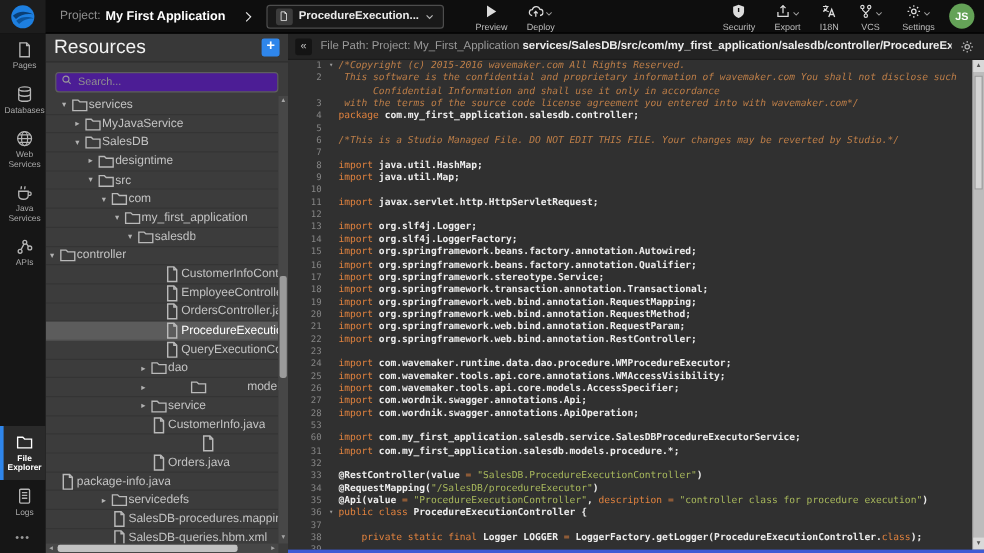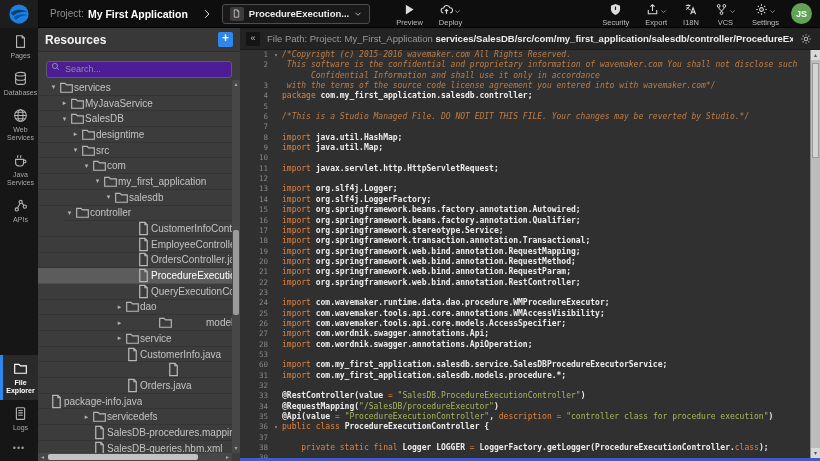--- a/index.html
+++ b/index.html
@@ -40,21 +40,21 @@
   .rail-item .icon{width:15px;height:15px;}
   .rail-item .lbl{font-size:7px;line-height:8px;text-align:center;margin-top:3px;color:#a9a9a9;}
   .rail-item.active{background:#2a2a2a;border-left-color:#2f86eb;color:#fff;}
   .rail-item.active .lbl{color:#fff;font-weight:bold;}
   .rail-spacer{flex:1;}
   .rail-dots{text-align:center;color:#9a9a9a;font-size:9px;letter-spacing:1px;padding:6px 0 8px;cursor:pointer;}
 
   
   .resources{position:absolute;left:38px;top:28px;bottom:0;width:202px;background:#3c3c3c;overflow:hidden;z-index:3;}
   .res-header{height:24px;display:flex;align-items:center;padding:0 7px;background:#383838;border-bottom:1px solid #2e2e2e;}
-  .res-title{flex:1;font-size:12px;font-weight:bold;color:#f2f2f2;}
+  .res-title{flex:1;font-size:16px;font-weight:normal;color:#f2f2f2;}
   .plus-btn{width:15px;height:15px;border-radius:2px;background:#2f86eb;color:#fff;font-size:12px;line-height:13px;
             text-align:center;cursor:pointer;font-weight:bold;}
   .search-wrap{margin:6px 8px 5px;position:relative;}
   .search-wrap input{width:100%;height:17px;background:#4c1d95;border:1px solid #5e5e5e;border-radius:3px;
                      color:#bdbdbd;font-size:9px;padding:0 4px 0 18px;outline:none;font-family:"Liberation Sans",sans-serif;}
   .search-wrap input::placeholder{color:#8f8f8f;}
   .search-wrap .icon{position:absolute;left:5px;top:4px;width:9px;height:9px;color:#9a9a9a;}
   .tree{position:absolute;left:0;right:8px;top:52px;bottom:8px;overflow:hidden;}
   .tree-row{height:15.7px;display:flex;align-items:center;white-space:nowrap;cursor:pointer;
             border-bottom:1px solid rgba(0,0,0,0.13);color:#c3c3c3;font-size:10px;}
@@ -371,21 +371,21 @@
               </svg></span></span>
           <span class="tree-lbl">my_first_application</span>
         </div>
         <div class="tree-row" style="padding-left: 65px;">
           <span class="tree-arrow">▾</span>
           <span class="tree-icon"><span class="icon "><svg viewBox="0 0 16 16" fill="none" stroke="currentColor" stroke-width="1.2">
                 <path d="M1.8 3.6 H6.4 L8 5.2 H14.2 V13 H1.8 Z"></path>
               </svg></span></span>
           <span class="tree-lbl">salesdb</span>
         </div>
-        <div class="tree-row" style=" margin-left: 26px;">
+        <div class="tree-row" style="">
           <span class="tree-arrow">▾</span>
           <span class="tree-icon"><span class="icon "><svg viewBox="0 0 16 16" fill="none" stroke="currentColor" stroke-width="1.2">
                 <path d="M1.8 3.6 H6.4 L8 5.2 H14.2 V13 H1.8 Z"></path>
               </svg></span></span>
           <span class="tree-lbl">controller</span>
         </div>
         <div class="tree-row" style="padding-left: 87px;">
           <span class="tree-arrow"></span>
           <span class="tree-icon"><span class="icon "><svg viewBox="0 0 16 16" fill="none" stroke="currentColor" stroke-width="1.3">
                 <path d="M4 1.5 H9.5 L12 4 V14.5 H4 Z"></path>

